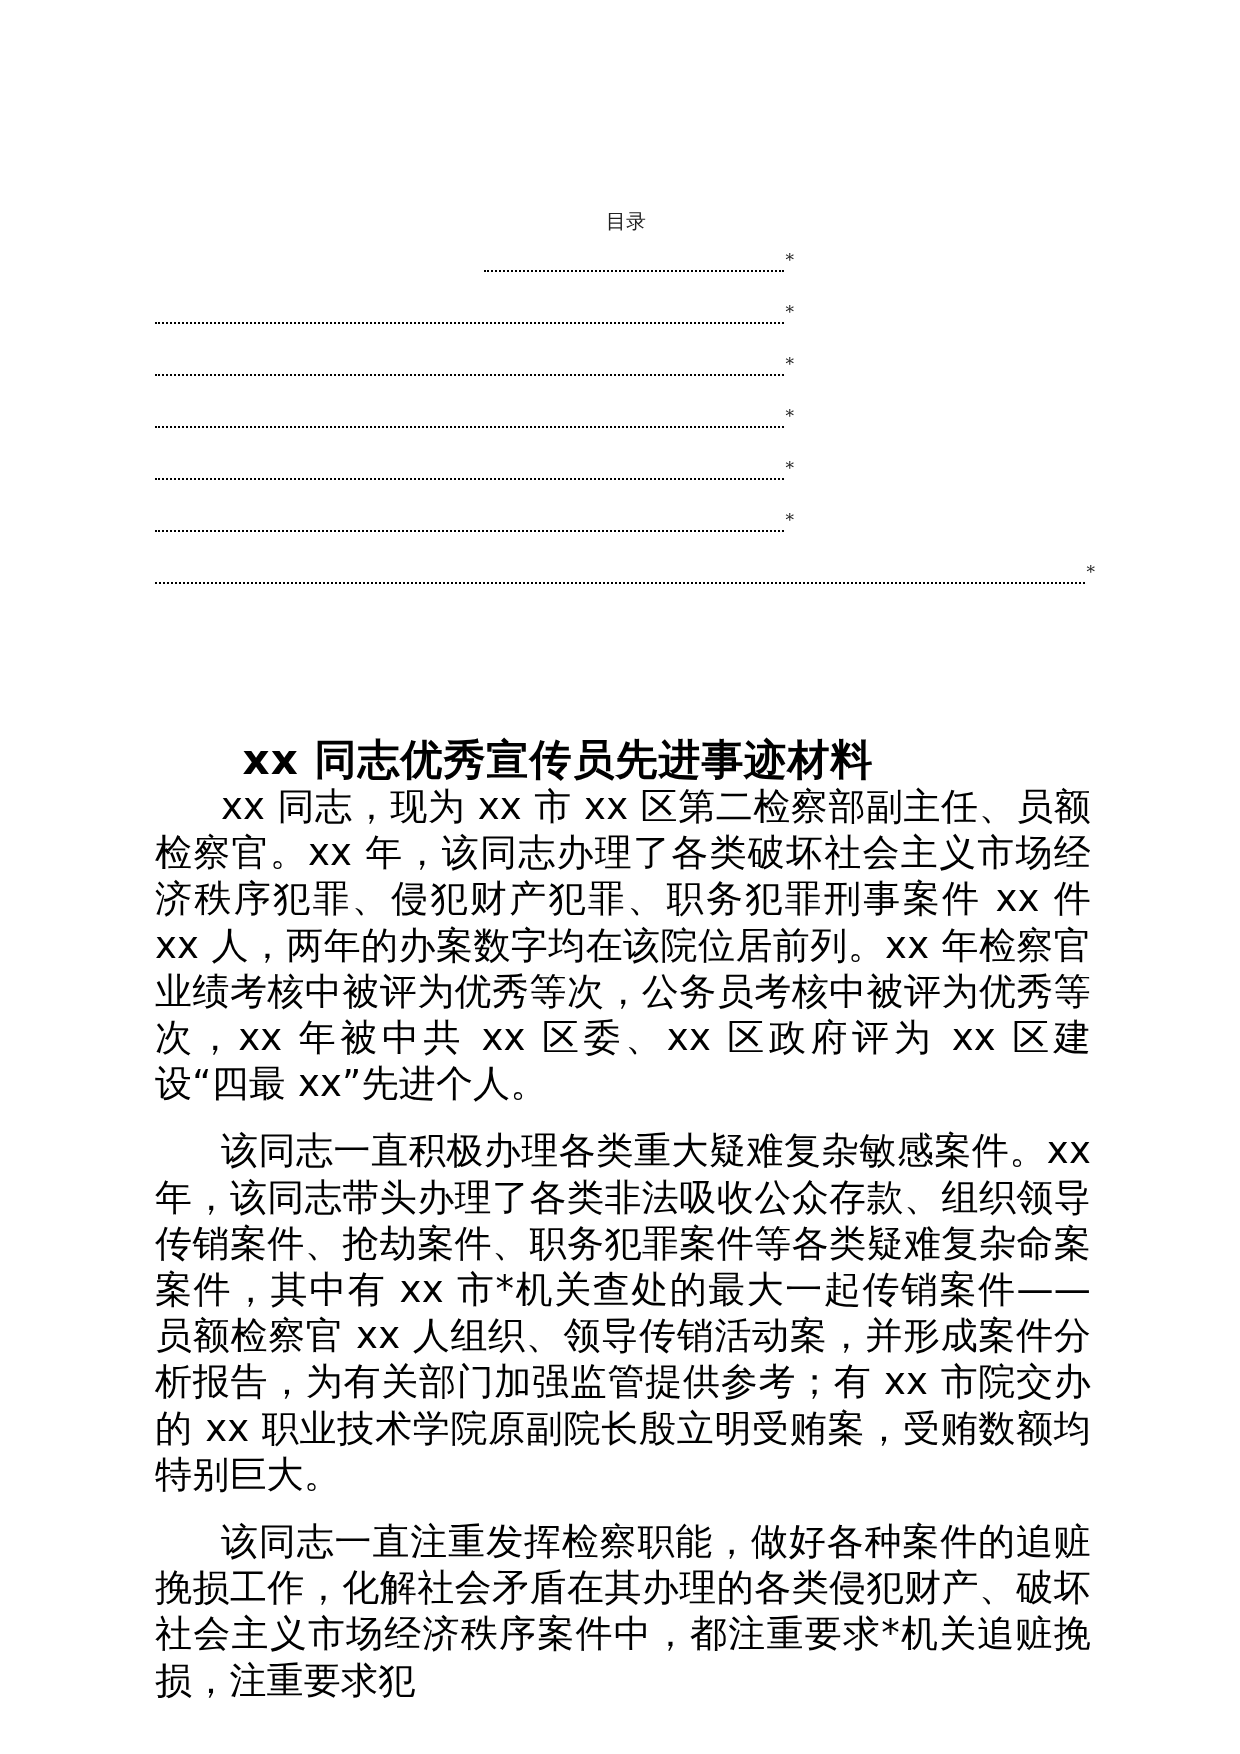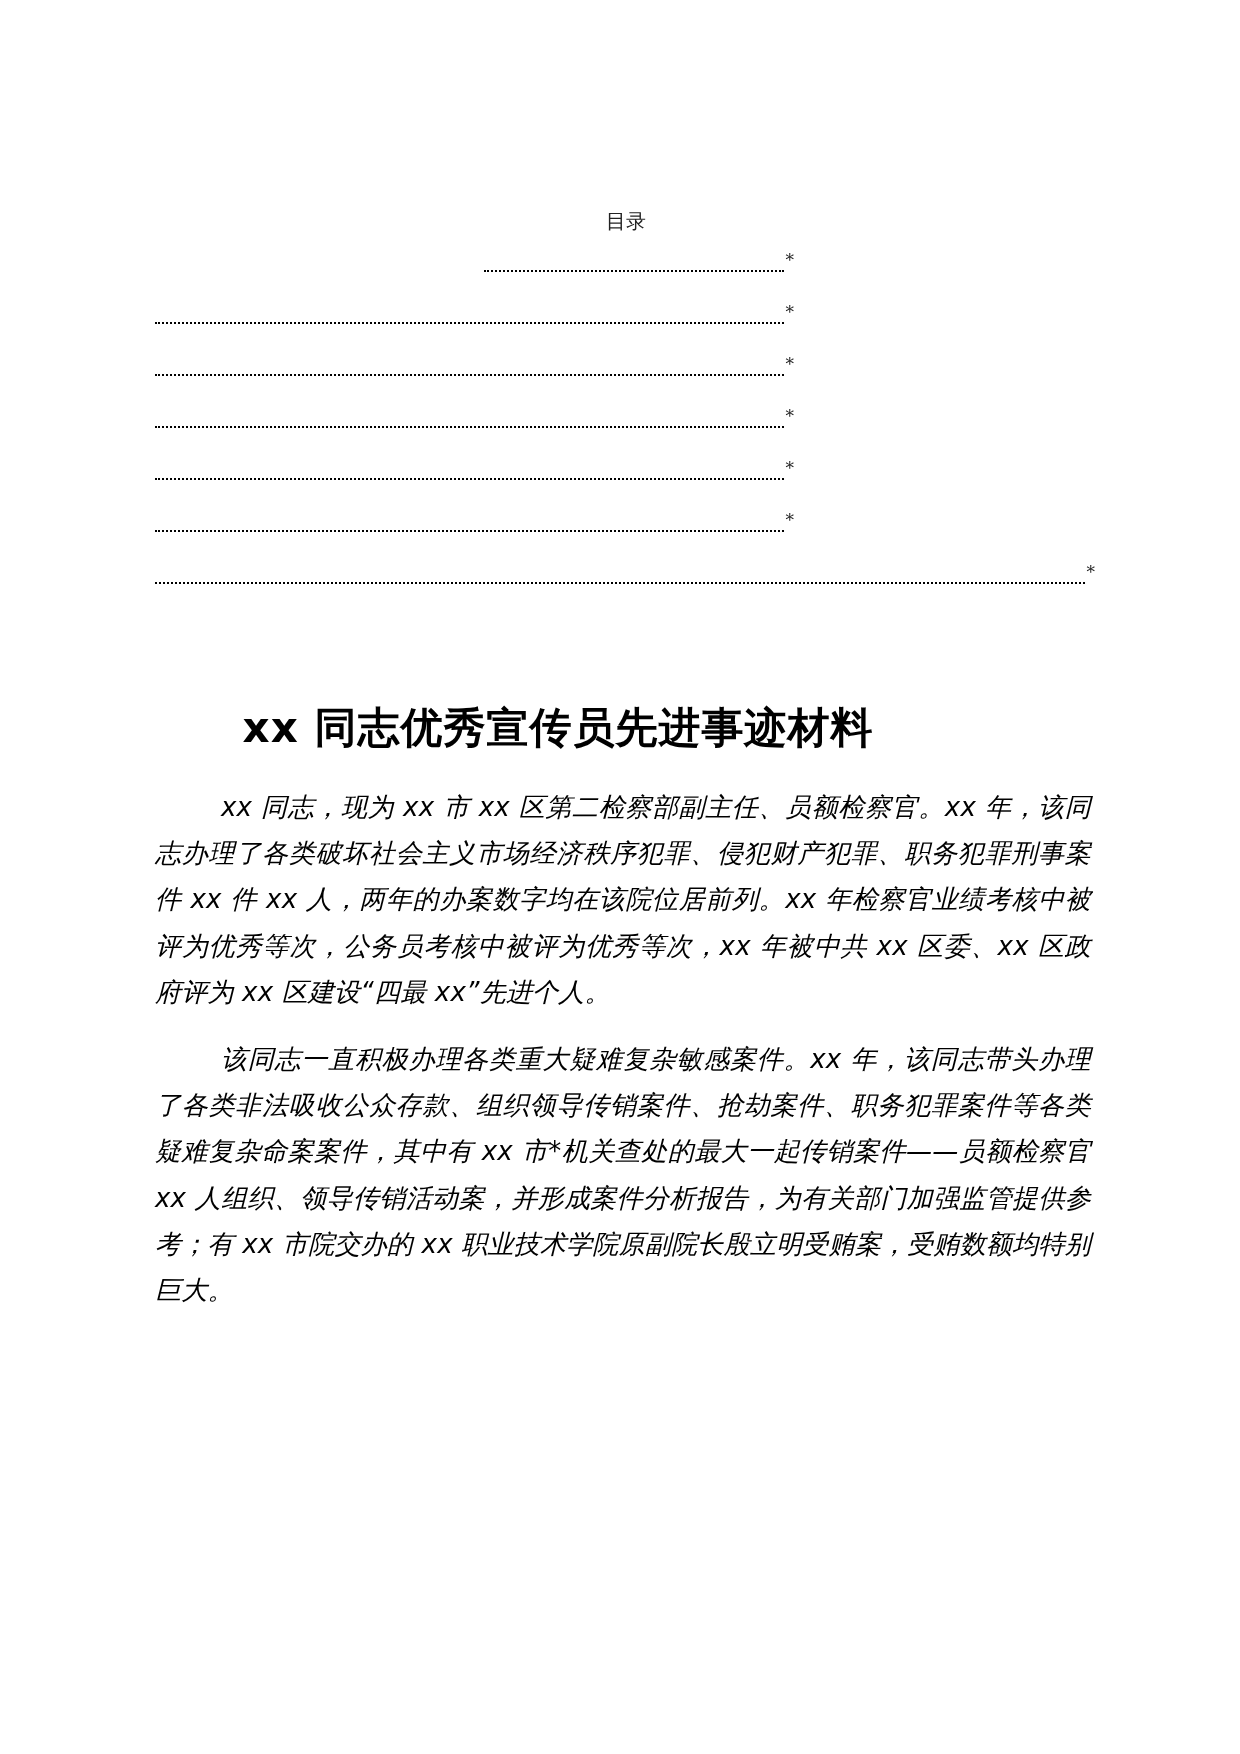--- a/index.html
+++ b/index.html
@@ -4,25 +4,25 @@
 <style>
   html, body { margin: 0; padding: 0; background: #ffffff; }
   body { width: 1240px; height: 1754px; position: relative; overflow: hidden;
          font-family: "DejaVu Sans", "Liberation Sans", sans-serif; color: #000; }
   .toc-title { position: absolute; top: 208px; left: 0; width: 1252px; text-align: center;
                font-family: "DejaVu Serif", "Liberation Serif", serif; font-size: 20px; color: #222; }
   .toc-line { position: absolute; height: 24px; display: flex; align-items: flex-end; }
   .toc-dots { flex: 1; border-bottom: 2px dotted #000; height: 0; margin-bottom: 4px; }
   .toc-page { font-family: "DejaVu Serif", serif; font-size: 17px; line-height: 16px; margin-left: 2px;
               align-self: flex-start; color: #222; }
-  .doc-title { position: absolute; top: 672px; left: 0; width: 1116px; text-align: center;
+  .doc-title { position: absolute; top: 704px; left: 0; width: 1116px; text-align: center;
                font-size: 42px; font-weight: bold; letter-spacing: 1px; }
   .body { position: absolute; top: 784px; left: 155px; width: 936px; }
-  .para { font-size: 26px; line-height: 46.2px; text-indent: 66px; margin: 0 0 21px 0;
-          text-align: justify; text-justify: inter-character; letter-spacing: 0.2px; font-style: italic; }
+  .para { font-size: 37px; line-height: 46.2px; text-indent: 66px; margin: 0 0 21px 0;
+          text-align: justify; text-justify: inter-character; letter-spacing: 0.2px; }
 </style>
 </head>
 <body>
 
 <div class="toc-title">目录</div>
 
 <div class="toc-line" style="top:252px; left:484px; width:310px;">
   <span class="toc-dots"></span>
   <span class="toc-page">*</span>
 </div>
@@ -49,13 +49,14 @@
 <div class="toc-line" style="top:564px; left:155px; width:940px;">
   <span class="toc-dots"></span>
   <span class="toc-page">*</span>
 </div>
 
 <h1 class="doc-title">xx 同志优秀宣传员先进事迹材料</h1>
 
 <div class="body">
   <p class="para">xx 同志，现为 xx 市 xx 区第二检察部副主任、员额检察官。xx 年，该同志办理了各类破坏社会主义市场经济秩序犯罪、侵犯财产犯罪、职务犯罪刑事案件 xx 件 xx 人，两年的办案数字均在该院位居前列。xx 年检察官业绩考核中被评为优秀等次，公务员考核中被评为优秀等次，xx 年被中共 xx 区委、xx 区政府评为 xx 区建设“四最 xx”先进个人。</p>
   <p class="para">该同志一直积极办理各类重大疑难复杂敏感案件。xx 年，该同志带头办理了各类非法吸收公众存款、组织领导传销案件、抢劫案件、职务犯罪案件等各类疑难复杂命案案件，其中有 xx 市*机关查处的最大一起传销案件——员额检察官 xx 人组织、领导传销活动案，并形成案件分析报告，为有关部门加强监管提供参考；有 xx 市院交办的 xx 职业技术学院原副院长殷立明受贿案，受贿数额均特别巨大。</p>
+  <p class="para">该同志一直注重发挥检察职能，做好各种案件的追赃挽损工作，化解社会矛盾在其办理的各类侵犯财产、破坏社会主义市场经济秩序案件中，都注重要求*机关追赃挽损，注重要求犯</p>
 </div>
 
 </body></html>

